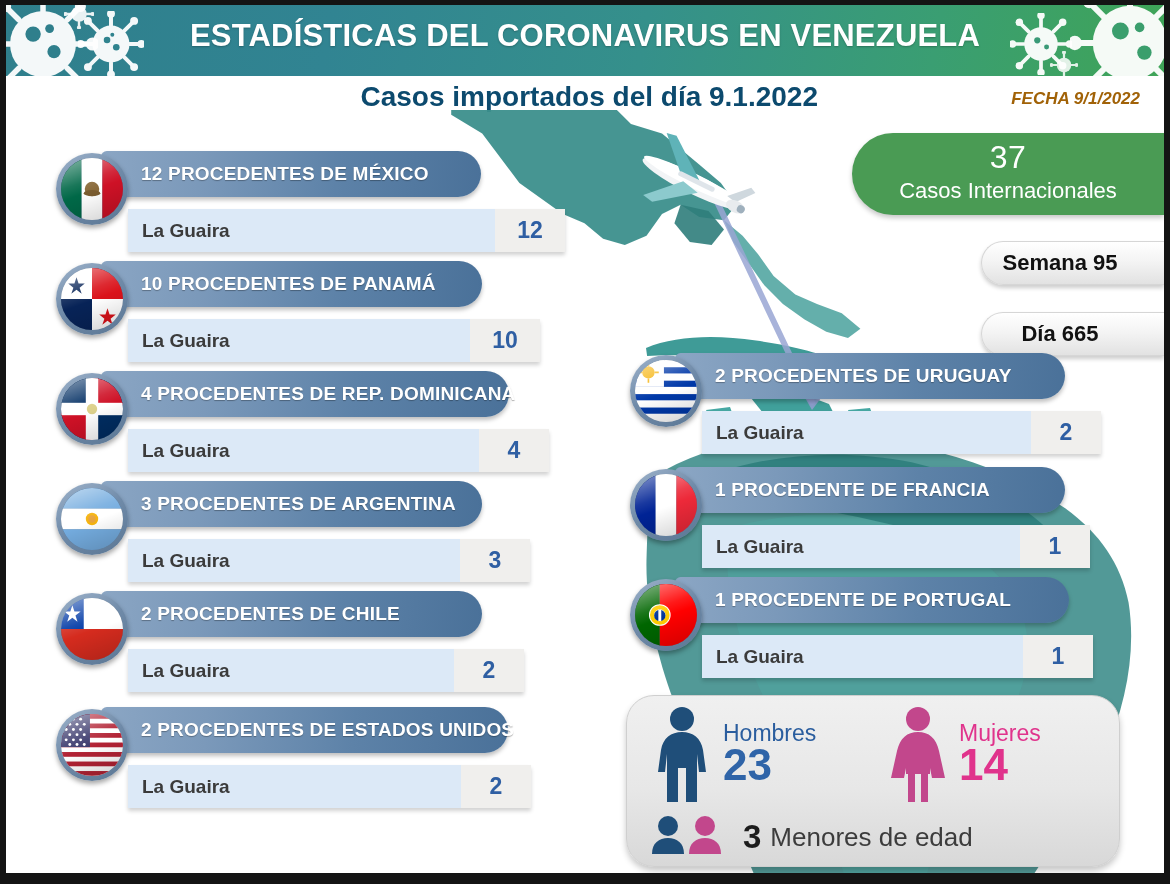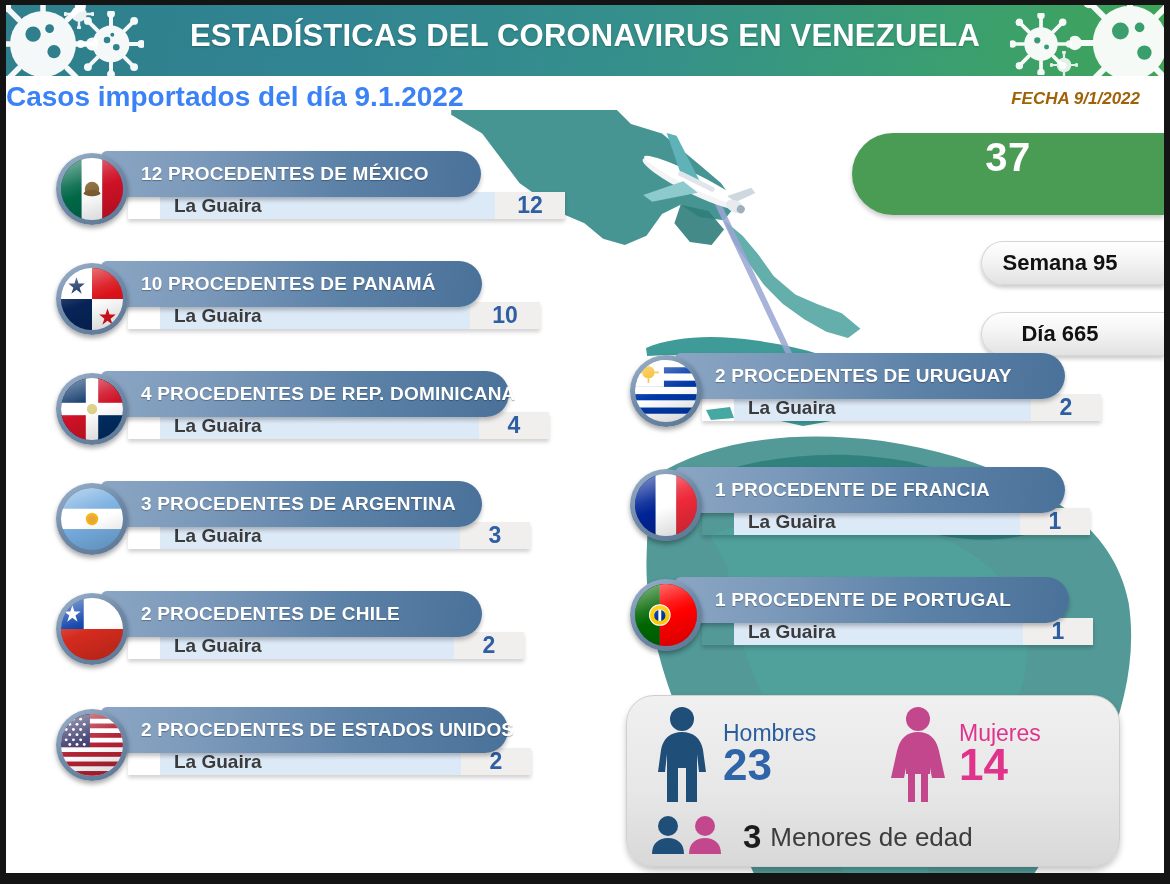--- a/index.html
+++ b/index.html
@@ -49,24 +49,24 @@
     letter-spacing: .2px;
     text-shadow: 0 1px 2px rgba(0,0,0,.25);
     font-family: "Liberation Sans", sans-serif;
   }
   .virus { position: absolute; opacity: .95; }
   .virus svg { display: block; }
 
   
   #subtitle {
     position: absolute;
-    left: 0; top: 76px;
+    left: 12px; top: 76px;
     width: 800px;
-    text-align: left;
-    color: #3b82f6;
+    text-align: right;
+    color: #0c4a6e;
     font-size: 28px;
     font-weight: bold;
   }
   #fecha {
     position: absolute;
     right: 24px;
     top: 84px;
     color: #a16207;
     font-size: 17px;
     font-weight: bold;
@@ -90,22 +90,22 @@
     width: 312px;
     height: 82px;
     background: #4a9b54;
     border-radius: 41px 0 0 41px;
     box-shadow: 0 3px 5px rgba(0,0,0,.22);
     color: #fff;
     text-align: center;
     padding-top: 3px;
   }
   #total-number {
-    font-size: 40px;
-    font-weight: bold;
+    font-size: 32px;
+    font-weight: normal;
     line-height: 42px;
     letter-spacing: .5px;
   }
   #total-label {
     font-size: 22px;
     line-height: 26px;
   }
 
   
   .meta-pill {
@@ -179,26 +179,25 @@
     letter-spacing: .2px;
     text-shadow: 0 1px 1px rgba(0,0,0,.30);
     padding-left: 40px;
     padding-right: 22px;
     white-space: nowrap;
   }
 
   .card-row {
     position: absolute;
     left: 72px;
-    top: 41px;
-    height: 27px;
+    top: 58px;
+    height: 43px;
     display: flex;
     box-shadow: 0 3px 4px rgba(0,0,0,.18);
     z-index: 2;
-    padding-left: 32px;
   }
   .card-row-name {
     flex: 1 1 auto;
     background: #dce9f7;
     color: #3b3b3b;
     font-size: 19px;
     font-weight: bold;
     display: flex;
     align-items: center;
     padding-left: 14px;
@@ -485,20 +484,21 @@
           <ellipse cx="118" cy="54" rx="10" ry="6" fill="#e8ebee"></ellipse>
           <circle cx="124" cy="54" r="4" fill="#9fb0bd"></circle>
           <rect x="52" y="46" width="40" height="5" rx="2.5" fill="#dfe5ea"></rect>
         </g>
       </svg>
     </div>
   </div>
 
   <div id="total-badge">
     <div id="total-number">37</div>
+    <div id="total-label">Casos Internacionales</div>
   </div>
 
   <div class="meta-pill" id="pill-semana">Semana 95</div>
   <div class="meta-pill" id="pill-dia">Día 665</div>
 
   <div class="card" style="left:50px; top:146px;">
     <div class="card-badge">
       <div class="flag-circle">
         <svg viewBox="0 0 60 60">
               <rect width="20" height="60" fill="#006847"></rect>

